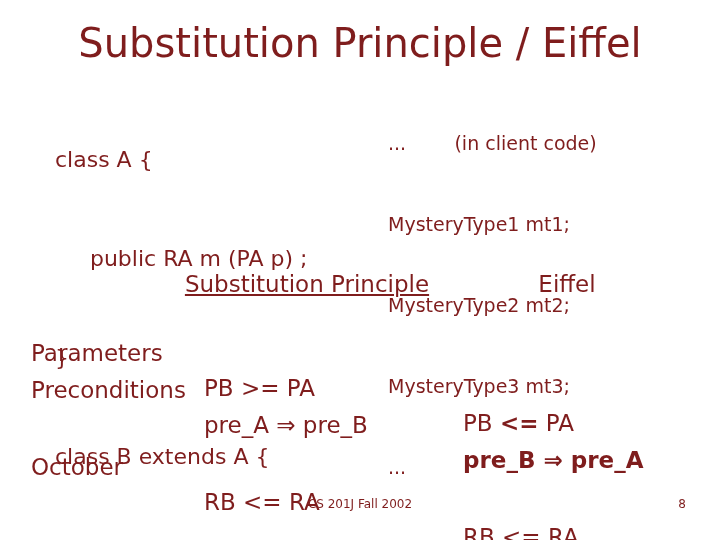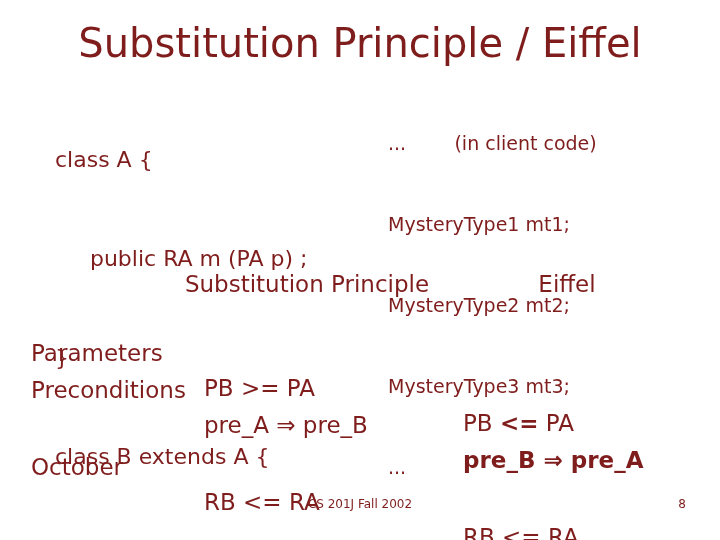--- a/index.html
+++ b/index.html
@@ -40,20 +40,21 @@
   }
   .cmp-head-sub {
     position: absolute;
     top: 267px;
     left: 182px;
     width: 250px;
     text-align: center;
     font-size: 23px;
     line-height: 35px;
     white-space: nowrap;
+    text-decoration: underline;
   }
   .cmp-head-eiffel {
     position: absolute;
     top: 267px;
     left: 497px;
     width: 140px;
     text-align: center;
     font-size: 23px;
     line-height: 35px;
     white-space: nowrap;

